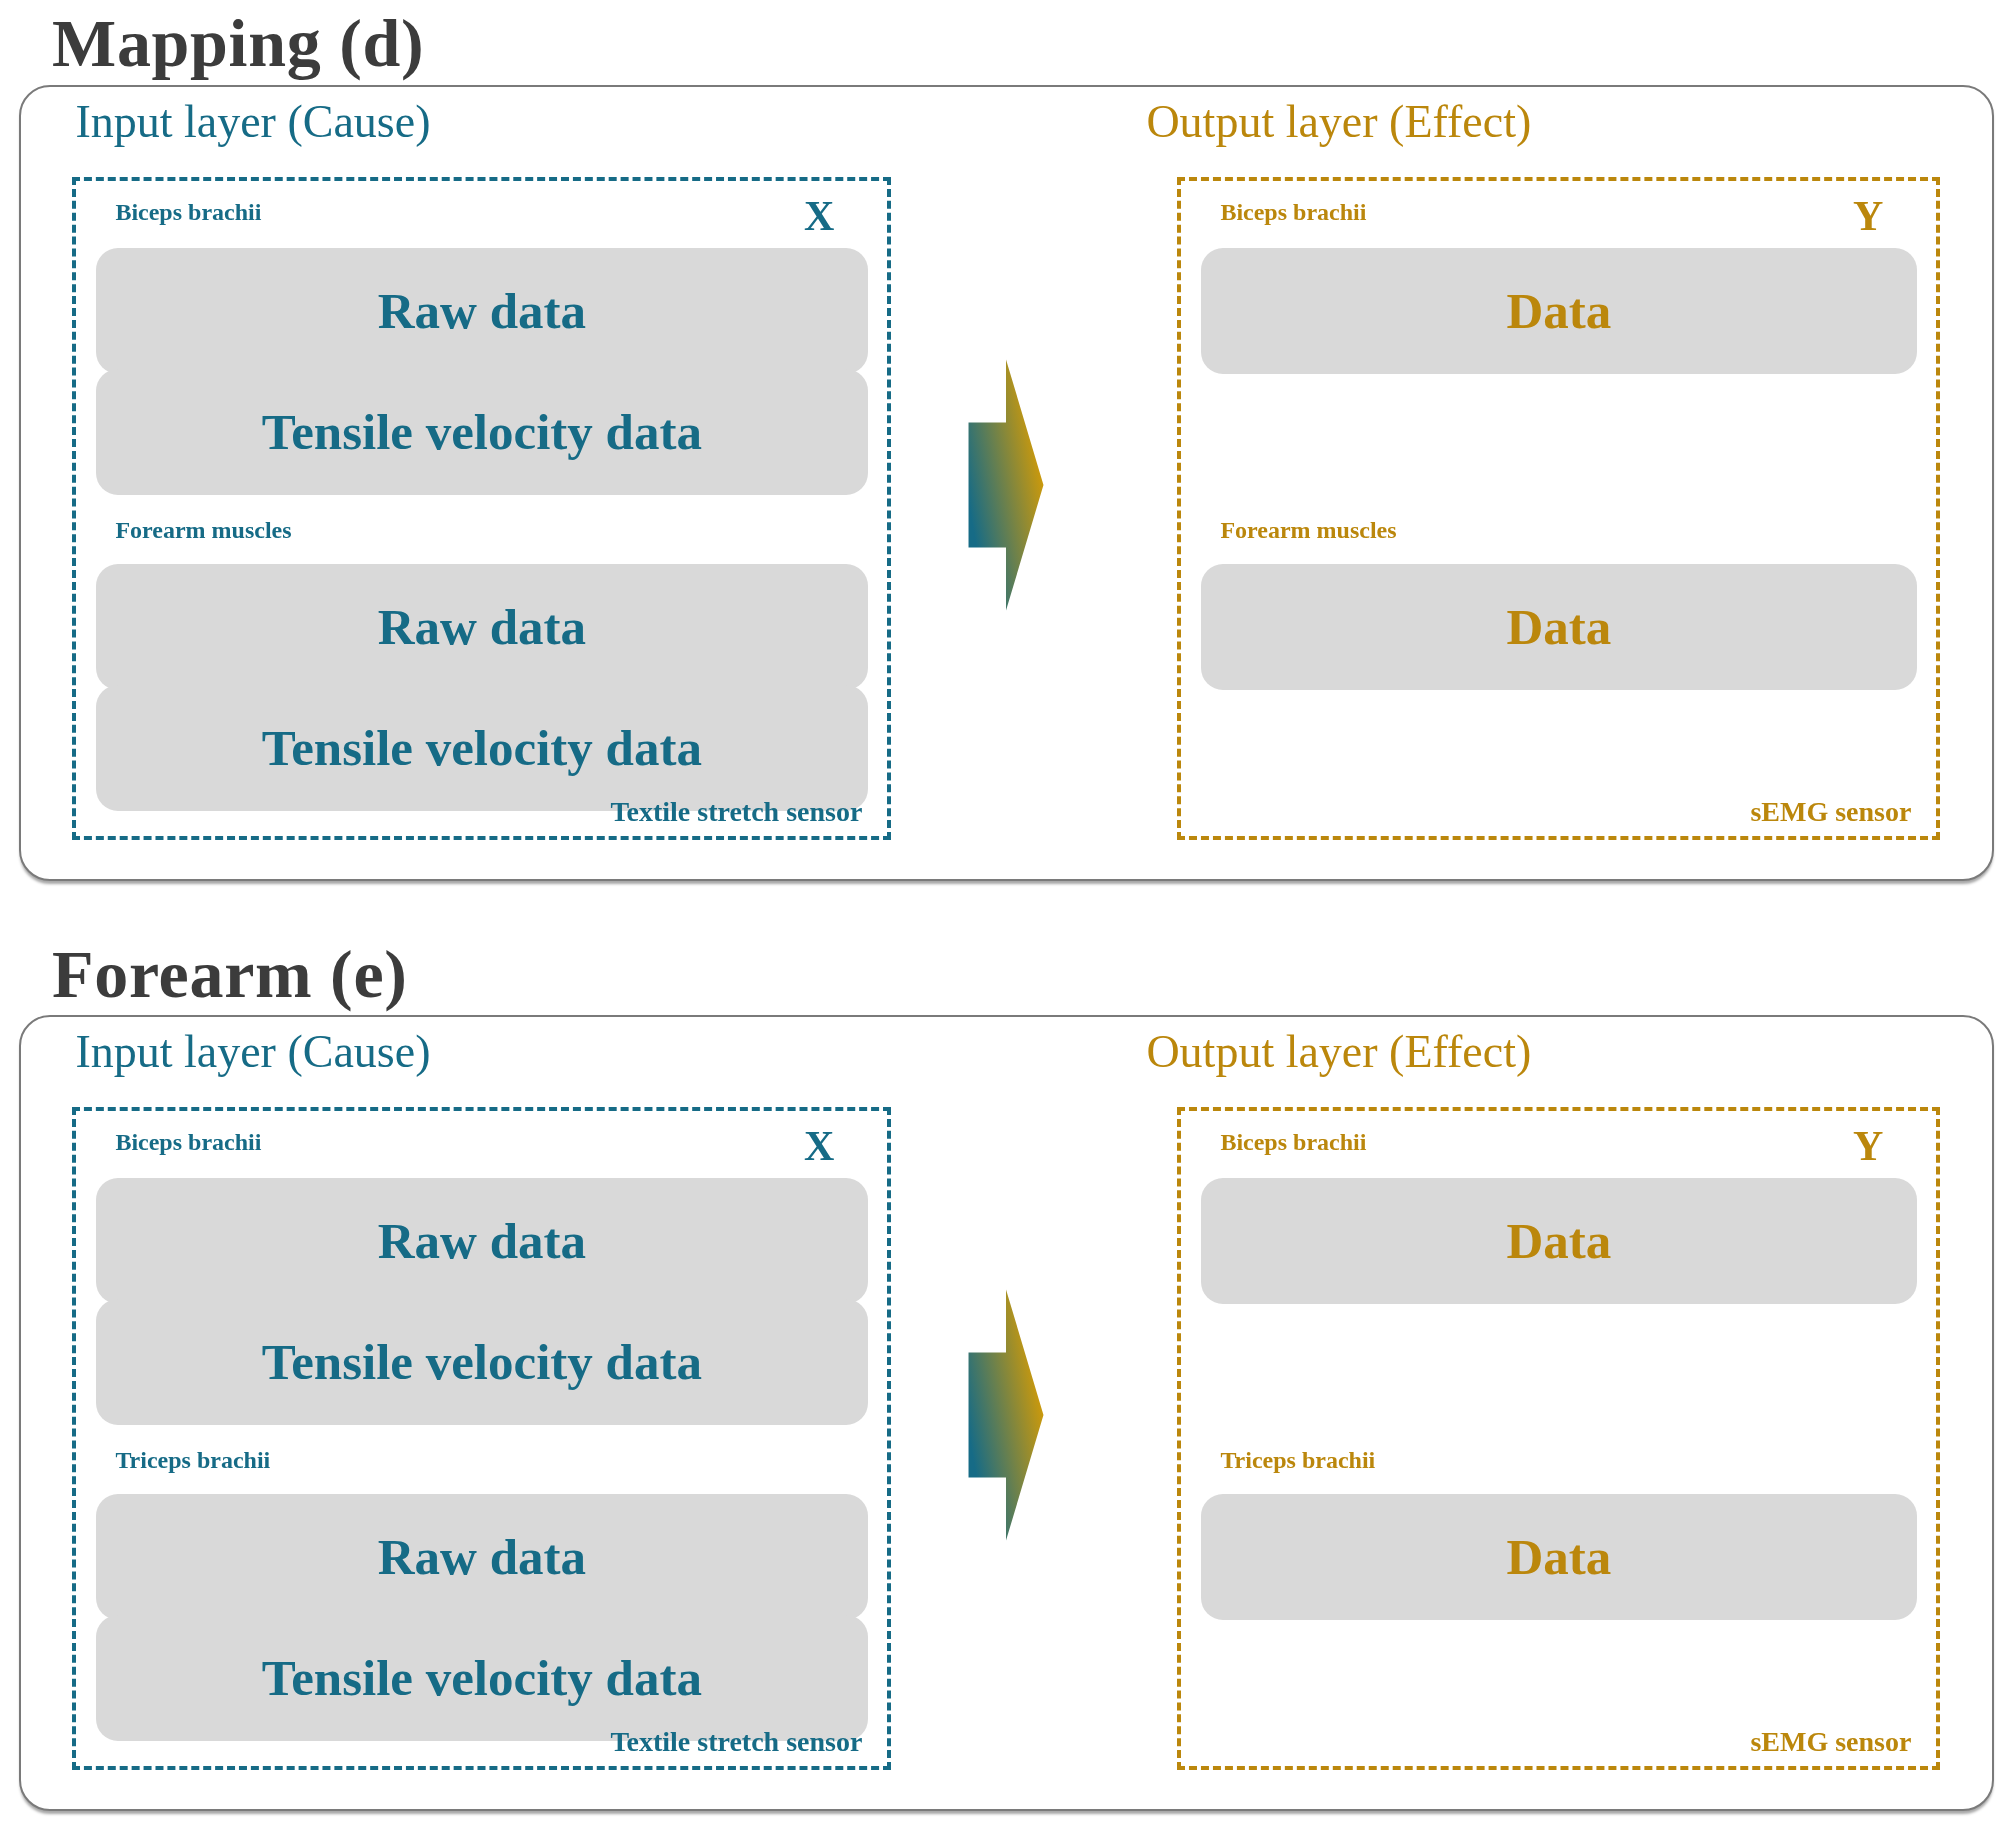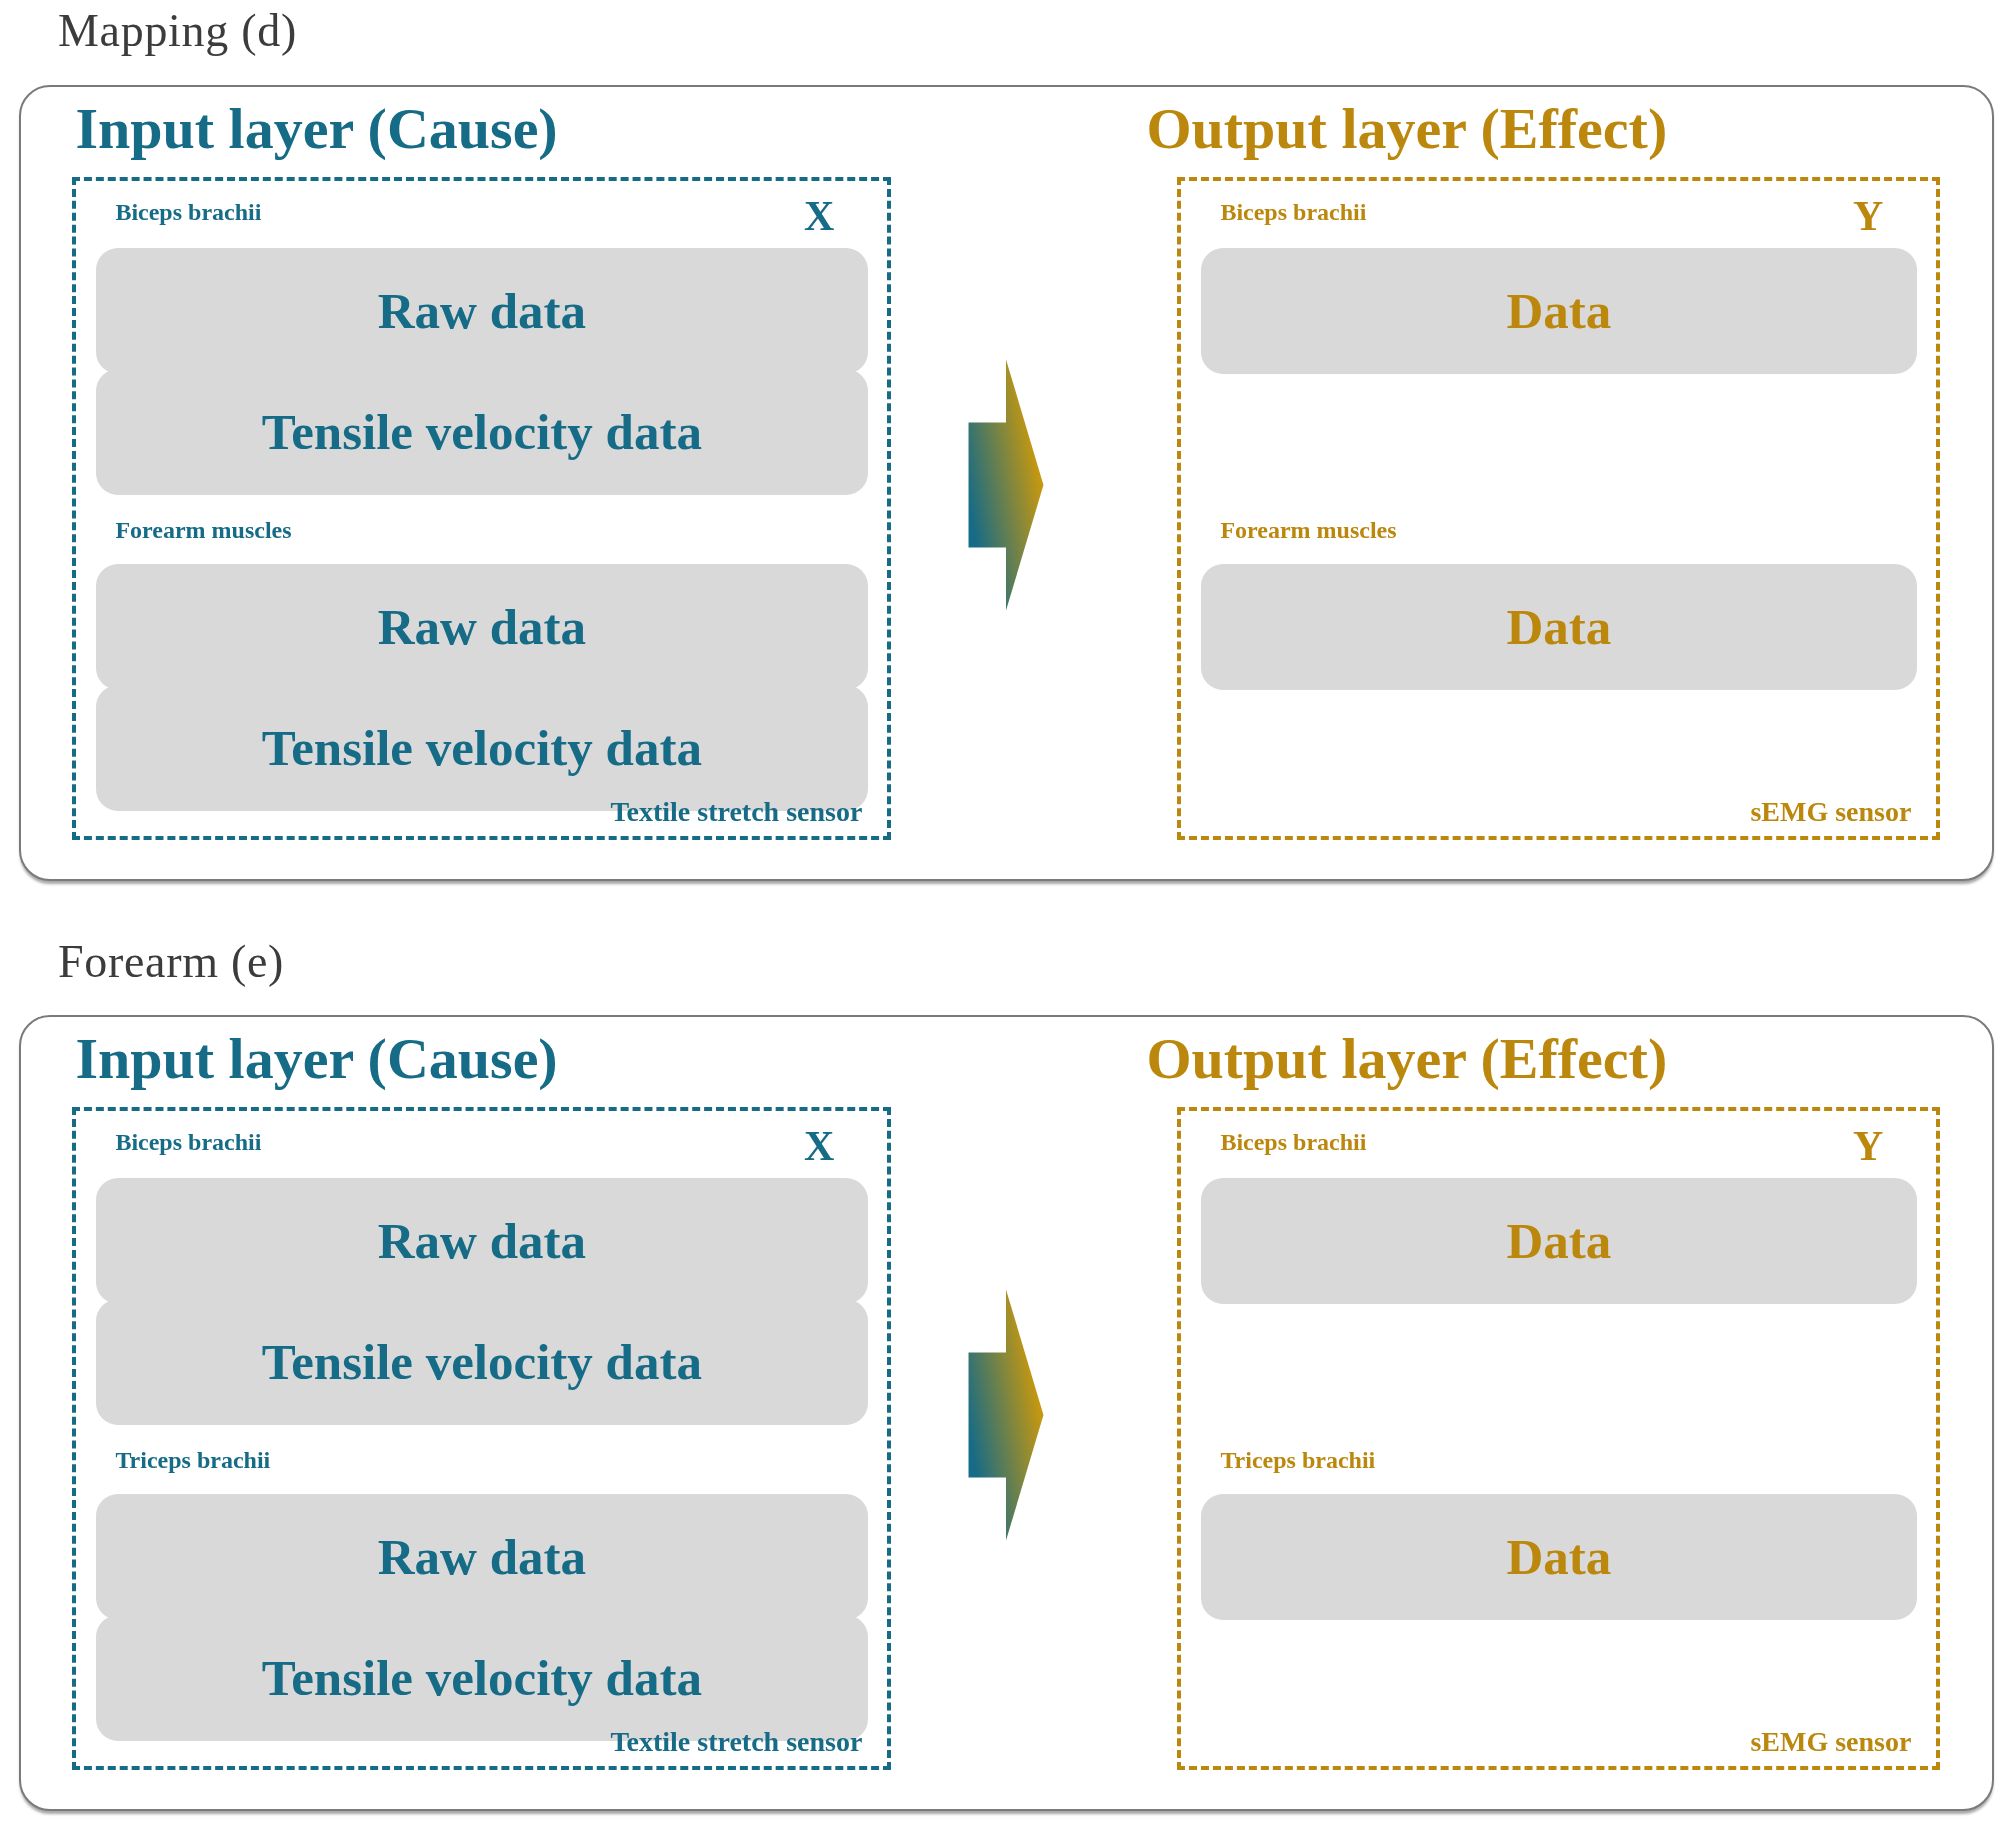--- a/index.html
+++ b/index.html
@@ -10,37 +10,37 @@
     --title-color:#3c3c3c;
   }
   html,body{margin:0;padding:0;background:#ffffff;}
   body{
     position:relative;
     width:2015px;height:1831px;
     font-family:"Liberation Serif","DejaVu Serif",serif;
     overflow:hidden;
   }
   .panel-title{
-    position:absolute;left:58px;
-    font-size:46px;font-weight:normal;color:var(--title-color);
+    position:absolute;left:52px;
+    font-size:68px;font-weight:bold;color:var(--title-color);
     letter-spacing:0.7px;white-space:nowrap;
   }
   #title-d{top:4.2px}
   #title-e{top:935px}
   .panel{
     position:absolute;left:19.4px;width:1971px;height:792px;
     border:2.8px solid var(--frame);border-radius:31px;
     background:#fff;
     box-shadow:0 4.2px 2.8px -1.4px rgba(0,0,0,.35);
   }
   #panel-d{top:85px}
   #panel-e{top:1015px}
   .col-title{
     position:absolute;top:8.3px;
-    font-size:58px;font-weight:bold;white-space:nowrap;
+    font-size:46px;font-weight:normal;white-space:nowrap;
   }
   .input-title{left:54px;color:var(--teal);}
   .output-title{left:1125px;color:var(--gold);}
   .dbox{
     position:absolute;top:90px;height:655px;
     border:4.2px dashed var(--teal);
   }
   .input-box{left:51px;width:811px;border-color:var(--teal);color:var(--teal);}
   .output-box{left:1156px;width:755px;border-color:var(--gold);color:var(--gold);}
   .muscle-label{

